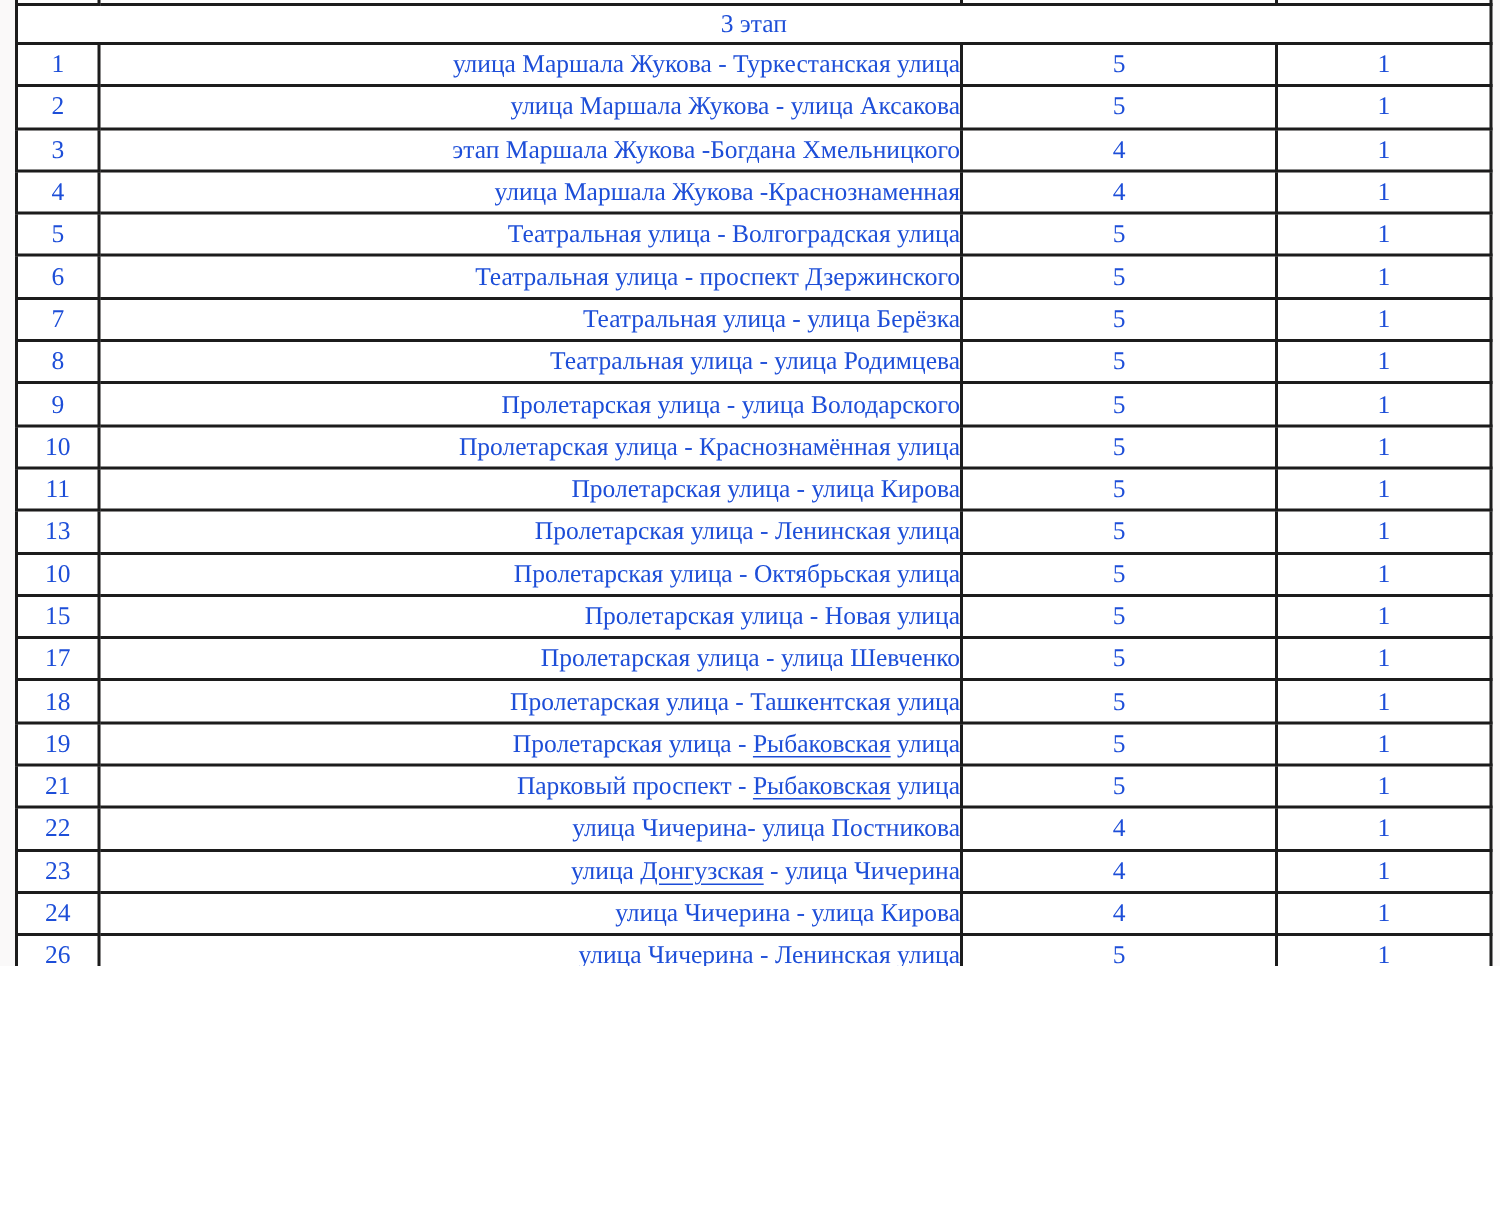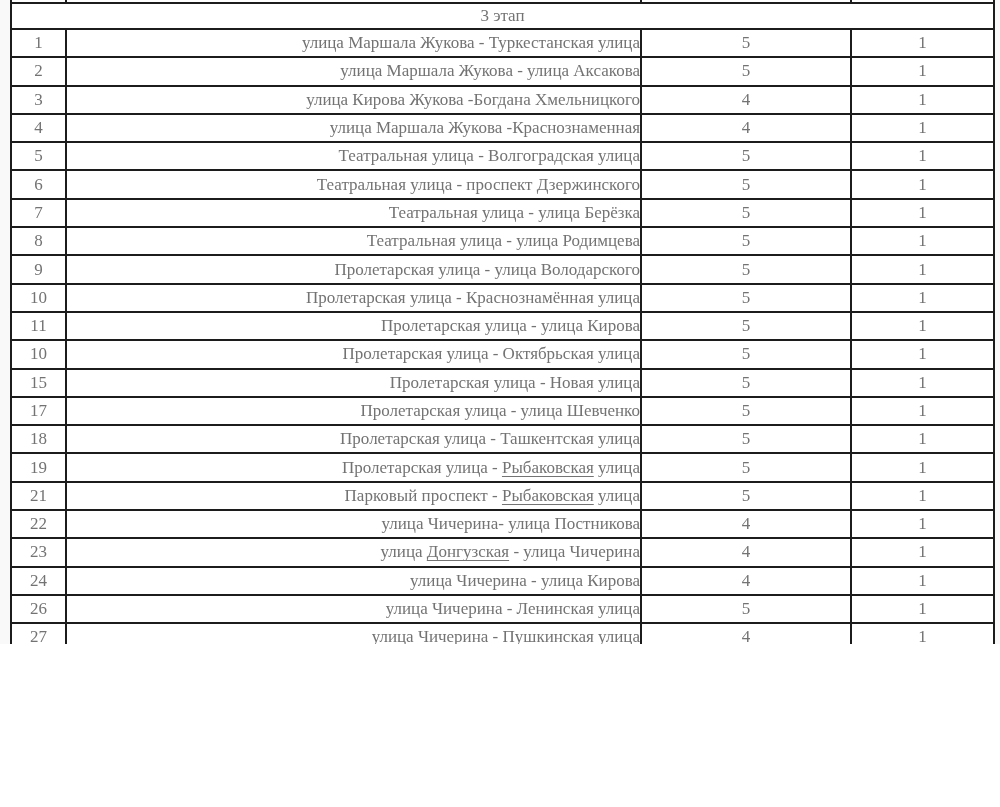--- a/index.html
+++ b/index.html
@@ -3,21 +3,21 @@
 <meta charset="utf-8">
 <style>
   html,body { margin:0; padding:0; }
   .page {
     position: relative;
     width: 1000px;
     height: 644px;
     background: #faf9f9;
     overflow: hidden;
     font-family: "Liberation Serif", "DejaVu Serif", serif;
-    color: #737373;
+    color: #1d4ed8;
   }
   table.doc-table {
     position: absolute;
     left: 10px;
     top: -8px;
     width: 983px;
     border-collapse: collapse;
     table-layout: fixed;
     font-size: 17px;
   }
@@ -81,21 +81,21 @@
           <td class="c-val">1</td>
         </tr>
         <tr class="data-row">
           <td class="c-num">2</td>
           <td class="c-name">улица Маршала Жукова - улица Аксакова</td>
           <td class="c-val">5</td>
           <td class="c-val">1</td>
         </tr>
         <tr class="data-row">
           <td class="c-num">3</td>
-          <td class="c-name">улица Кирова Жукова -Богдана Хмельницкого</td>
+          <td class="c-name">этап Маршала Жукова -Богдана Хмельницкого</td>
           <td class="c-val">4</td>
           <td class="c-val">1</td>
         </tr>
         <tr class="data-row">
           <td class="c-num">4</td>
           <td class="c-name">улица Маршала Жукова -Краснознаменная</td>
           <td class="c-val">4</td>
           <td class="c-val">1</td>
         </tr>
         <tr class="data-row">
@@ -130,20 +130,26 @@
         </tr>
         <tr class="data-row">
           <td class="c-num">10</td>
           <td class="c-name">Пролетарская улица - Краснознамённая улица</td>
           <td class="c-val">5</td>
           <td class="c-val">1</td>
         </tr>
         <tr class="data-row">
           <td class="c-num">11</td>
           <td class="c-name">Пролетарская улица - улица Кирова</td>
+          <td class="c-val">5</td>
+          <td class="c-val">1</td>
+        </tr>
+        <tr class="data-row">
+          <td class="c-num">13</td>
+          <td class="c-name">Пролетарская улица - Ленинская улица</td>
           <td class="c-val">5</td>
           <td class="c-val">1</td>
         </tr>
         <tr class="data-row">
           <td class="c-num">10</td>
           <td class="c-name">Пролетарская улица - Октябрьская улица</td>
           <td class="c-val">5</td>
           <td class="c-val">1</td>
         </tr>
         <tr class="data-row">

